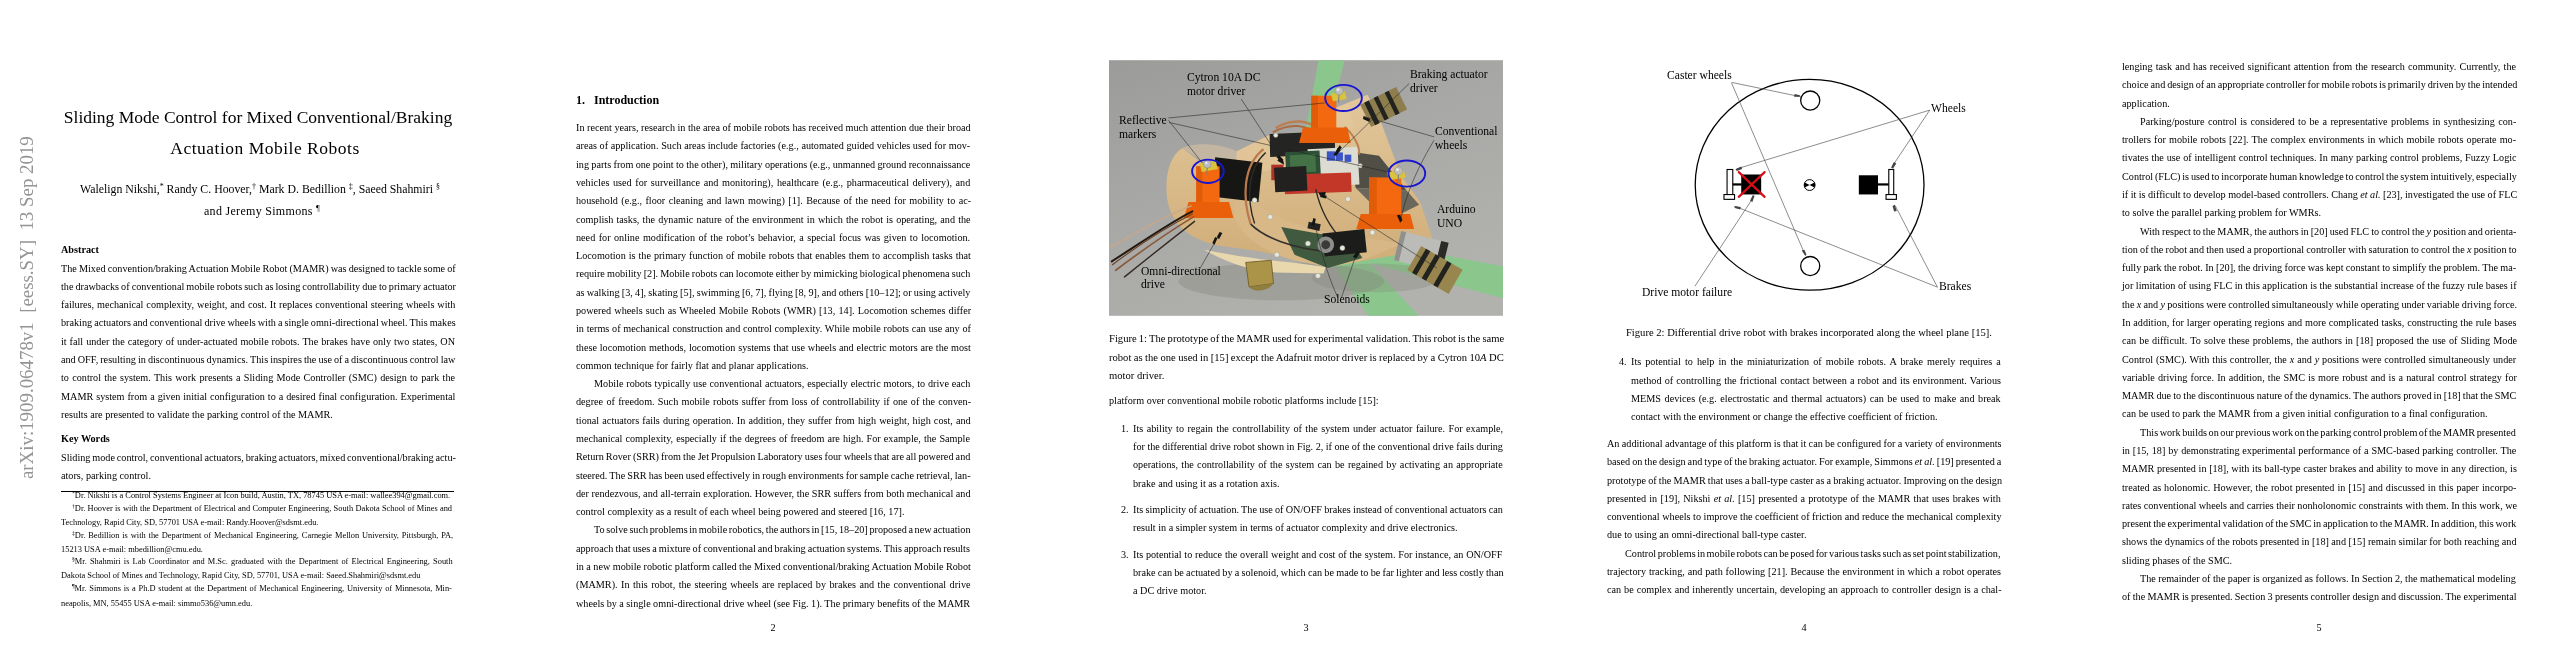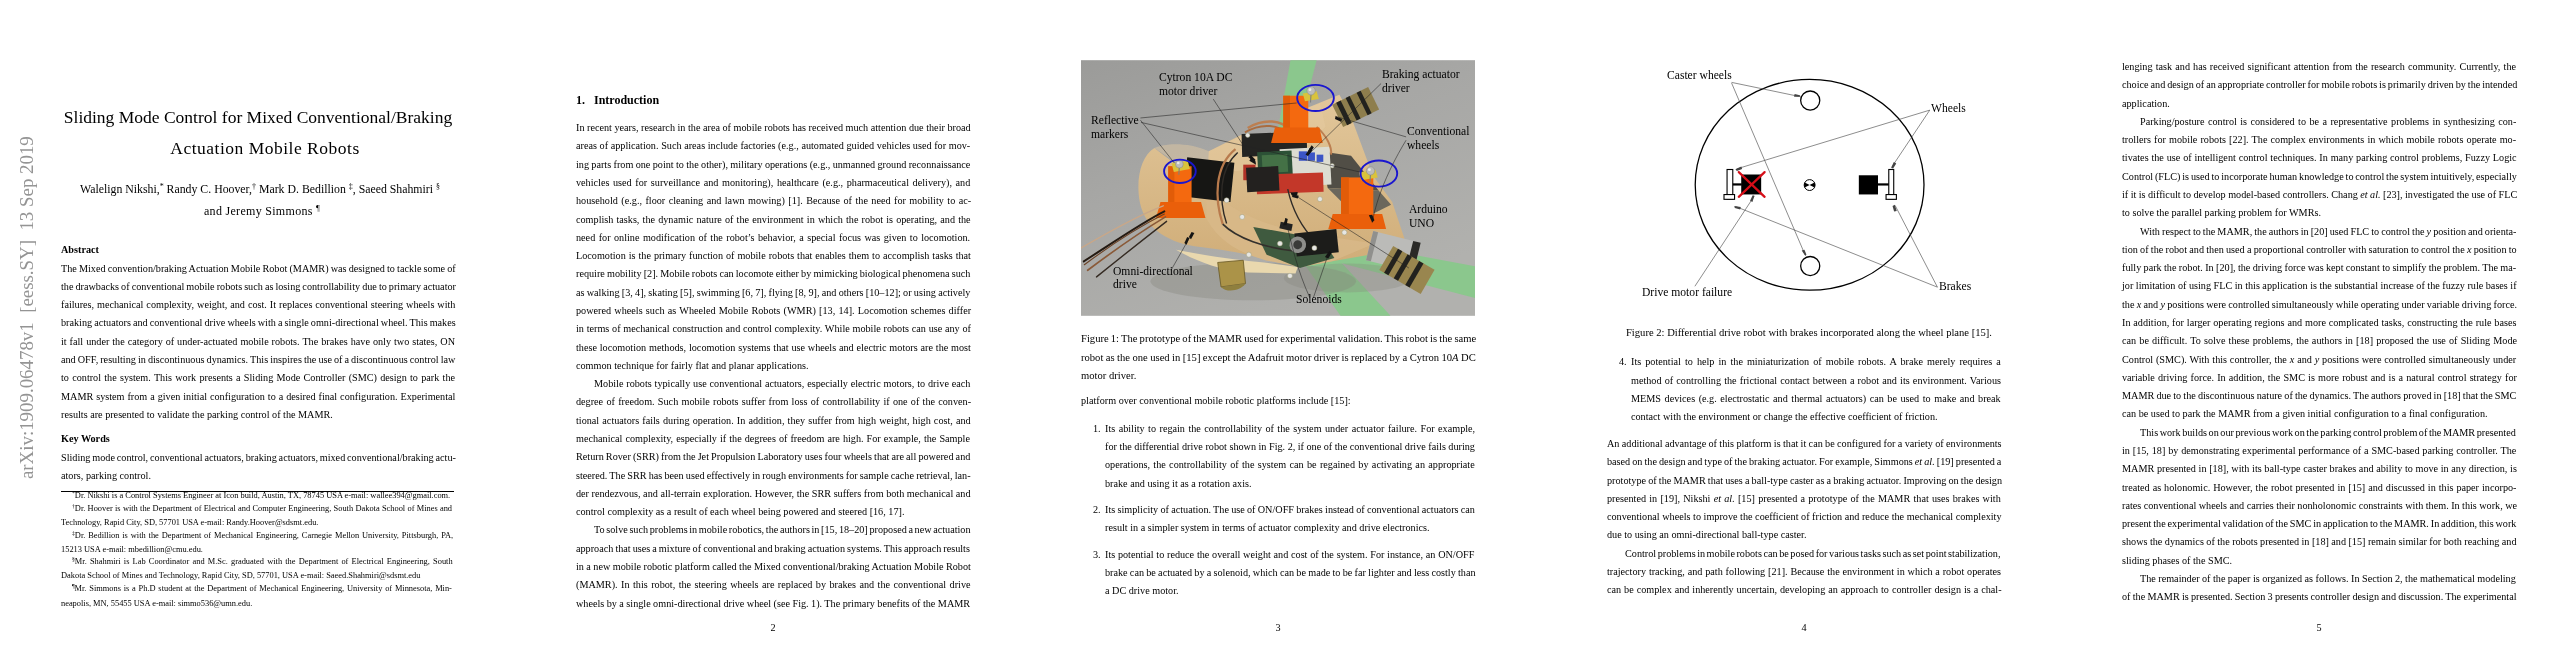--- a/index.html
+++ b/index.html
@@ -64,21 +64,21 @@
 <div class="ln" id="L47" style="top:476px;font-size:10.2px;left:61px;word-spacing:-0.4px;">steered. The SRR has been used effectively in rough environments for sample cache retrieval, lan-</div>
 <div class="ln" id="L48" style="top:494px;font-size:10.2px;left:61px;word-spacing:0.04px;">der rendezvous, and all-terrain exploration. However, the SRR suffers from both mechanical and</div>
 <div class="ln" id="L49" style="top:512px;font-size:10.2px;left:61px;">control complexity as a result of each wheel being powered and steered [16, 17].</div>
 <div class="ln" id="L50" style="top:530px;font-size:10.2px;left:79px;word-spacing:-0.9px;">To solve such problems in mobile robotics, the authors in [15, 18–20] proposed a new actuation</div>
 <div class="ln" id="L51" style="top:549px;font-size:10.2px;left:61px;word-spacing:-0.5px;">approach that uses a mixture of conventional and braking actuation systems. This approach results</div>
 <div class="ln" id="L52" style="top:567px;font-size:10.2px;left:61px;word-spacing:-0.1px;">in a new mobile robotic platform called the Mixed conventional/braking Actuation Mobile Robot</div>
 <div class="ln" id="L53" style="top:585px;font-size:10.2px;left:61px;word-spacing:0.9px;">(MAMR). In this robot, the steering wheels are replaced by brakes and the conventional drive</div>
 <div class="ln" id="L54" style="top:604px;font-size:10.2px;left:61px;word-spacing:-0.1px;">wheels by a single omni-directional drive wheel (see Fig. 1). The primary benefits of the MAMR</div>
 <div class="ln" id="L55" style="top:628px;font-size:10.2px;left:258px;transform:translateX(-50%);">2</div>
 </div>
-<div class="pg" style="left:1020px">
+<div class="pg" style="left:1048px">
 <svg style="position:absolute;left:61px;top:60px" width="394" height="256" viewBox="0 0 709 460">
 <defs>
 <linearGradient id="bgg" x1="0" y1="0" x2="0.55" y2="1">
 <stop offset="0" stop-color="#9b9b99"></stop>
           <stop offset="0.45" stop-color="#a7a7a5"></stop>
           <stop offset="1" stop-color="#b1b1ae"></stop>
 </linearGradient>
 <linearGradient id="wood" x1="0" y1="0" x2="0" y2="1">
 <stop offset="0" stop-color="#e2c79b"></stop>
           <stop offset="1" stop-color="#d0ad78"></stop>

